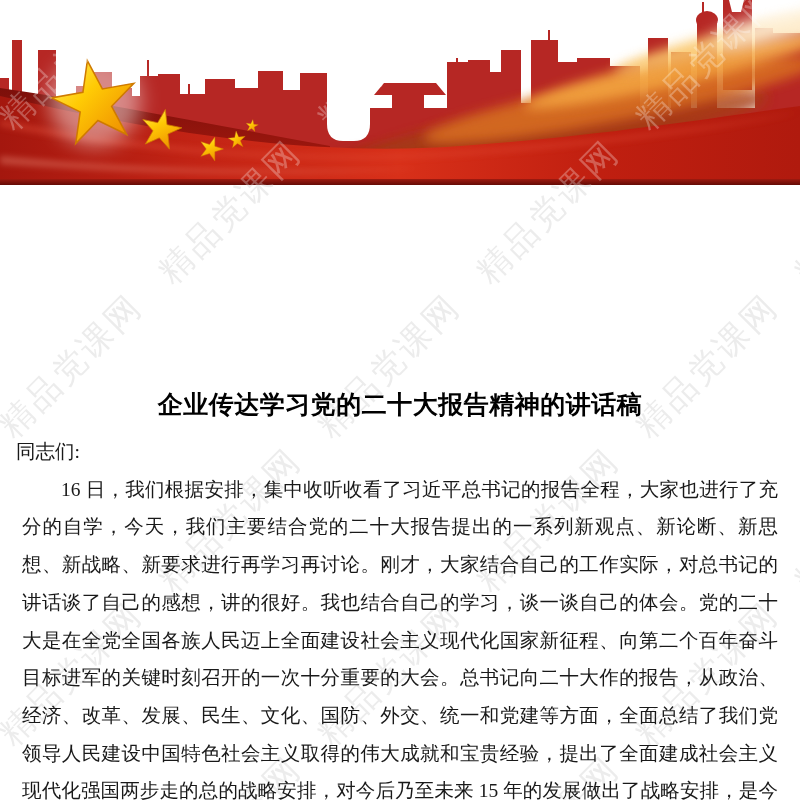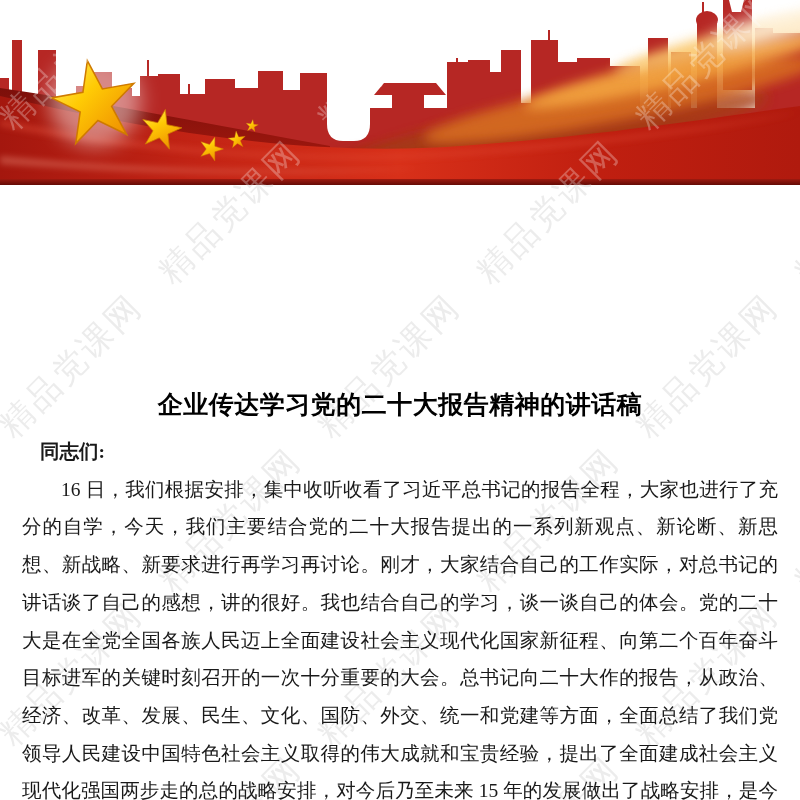--- a/index.html
+++ b/index.html
@@ -17,23 +17,23 @@
   .wm{position:absolute;white-space:nowrap;font-family:"Liberation Sans","DejaVu Sans",sans-serif;
       font-size:34px;letter-spacing:3px;transform:translate(-50%,-50%) rotate(-45deg);}
   .page-wm .wm{color:rgba(70,70,70,0.10);}
   .banner-wm .wm{color:rgba(255,255,255,0.28);}
 
   
   .content{position:absolute;top:185px;left:0;width:800px;z-index:2;color:#191919;}
   .doc-title{padding-top:204px;margin:0;text-align:center;color:#000;
       font-family:"Liberation Sans","DejaVu Sans",sans-serif;font-weight:bold;
       font-size:25px;line-height:30px;letter-spacing:.5px;}
-  .salutation{margin:14px 22px 0 40px;
+  .salutation{margin:14px 22px 0 16px;
       font-family:"Liberation Serif","DejaVu Serif",serif;
-      font-size:19.5px;line-height:37.7px;font-weight:bold;}
+      font-size:19.5px;line-height:37.7px;}
   .body-text{margin:0 22px;text-indent:2em;text-align:justify;word-break:break-all;
       font-family:"Liberation Serif","DejaVu Serif",serif;
       font-size:19.5px;line-height:37.7px;}
 </style>
 </head>
 <body>
 
 <div class="page">
 
   <div class="banner">

